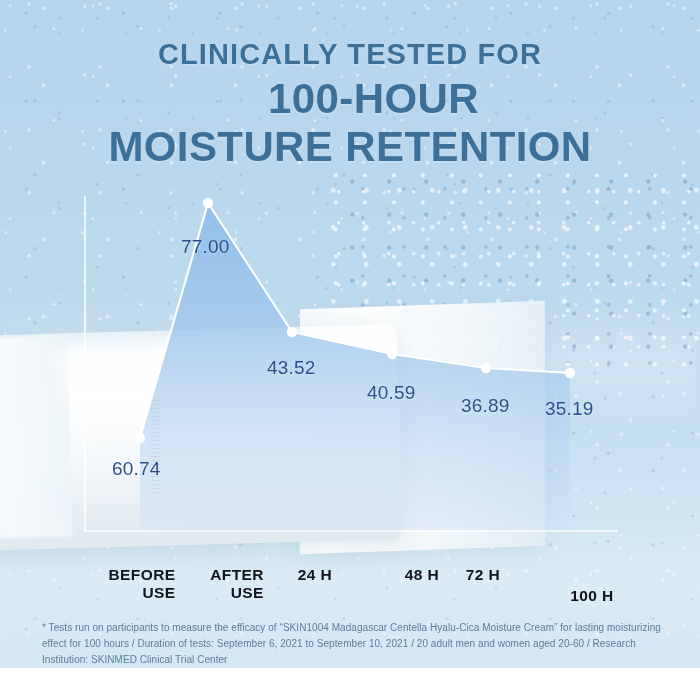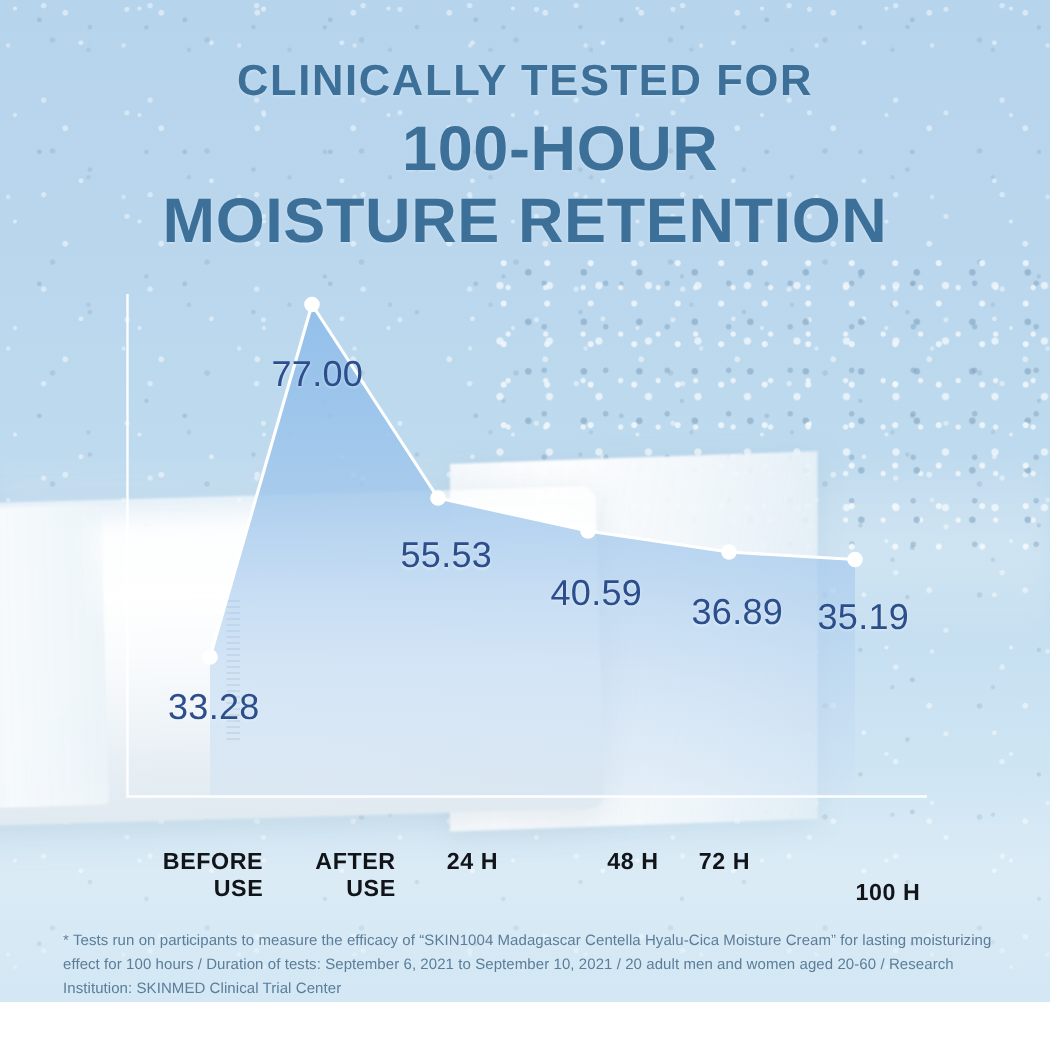--- a/index.html
+++ b/index.html
@@ -230,21 +230,21 @@
     left: 0; top: 0;
     width: 700px;
     height: 700px;
     pointer-events: none;
   }
   .chart-svg { display: block; }
 
   .dlabel {
     position: absolute;
     color: #2c4f8c;
-    font-size: 24px;
+    font-size: 19px;
     font-weight: 400;
     letter-spacing: 0.2px;
     white-space: nowrap;
     text-shadow: 0 1px 2px rgba(255,255,255,0.45);
     user-select: none;
   }
 
   .xlabel {
     position: absolute;
     color: #111418;
@@ -316,23 +316,23 @@
           <circle cx="140" cy="438" r="5.2" fill="#ffffff"></circle>
           <circle cx="208" cy="203" r="5.2" fill="#ffffff"></circle>
           <circle cx="292" cy="332" r="5.2" fill="#ffffff"></circle>
           <circle cx="392" cy="354" r="5.2" fill="#ffffff"></circle>
           <circle cx="486" cy="368" r="5.2" fill="#ffffff"></circle>
           <circle cx="570" cy="373" r="5.2" fill="#ffffff"></circle>
         </g>
     </svg>
 
     <div id="value-labels">
-        <div class="dlabel" style="left: 112px; top: 458px;">33.28</div>
+        <div class="dlabel" style="left: 112px; top: 458px;">60.74</div>
         <div class="dlabel" style="left: 181px; top: 236px;">77.00</div>
-        <div class="dlabel" style="left: 267px; top: 357px;">55.53</div>
+        <div class="dlabel" style="left: 267px; top: 357px;">43.52</div>
         <div class="dlabel" style="left: 367px; top: 382px;">40.59</div>
         <div class="dlabel" style="left: 461px; top: 395px;">36.89</div>
         <div class="dlabel" style="left: 545px; top: 398px;">35.19</div>
       </div>
 
     <div id="x-labels">
         <div class="xlabel" style="left: 142px; top: 566px;">BEFORE
 USE</div>
         <div class="xlabel" style="left: 237px; top: 566px;">AFTER
 USE</div>

